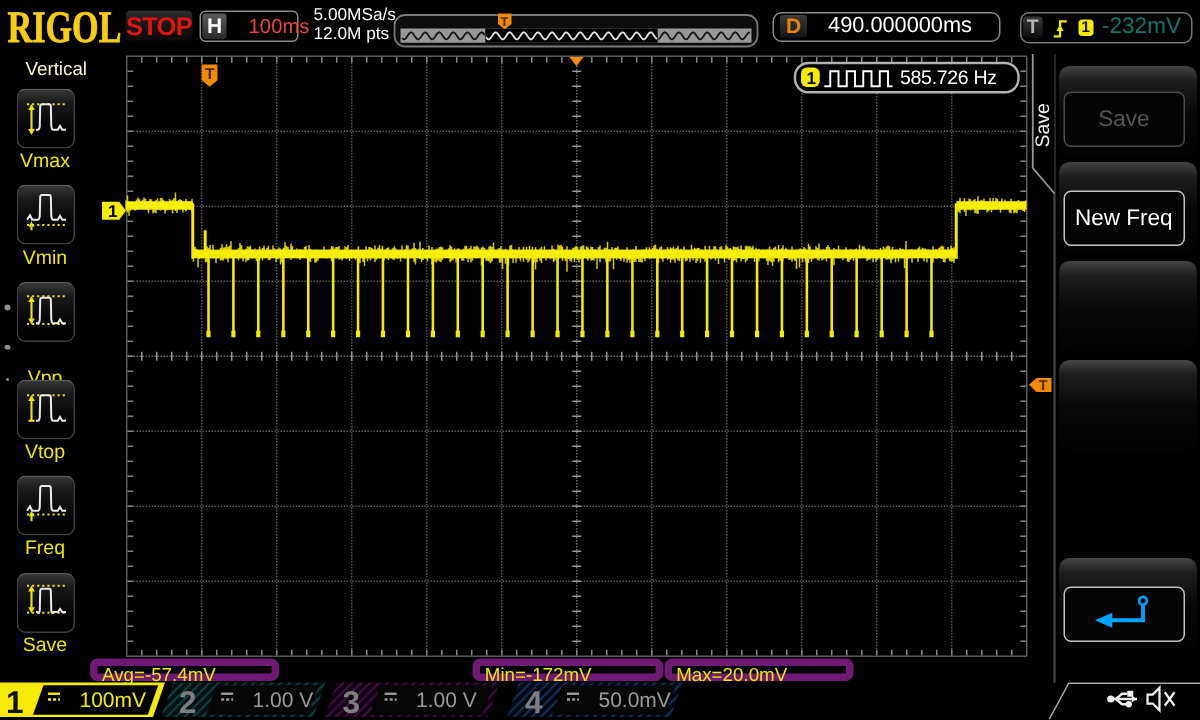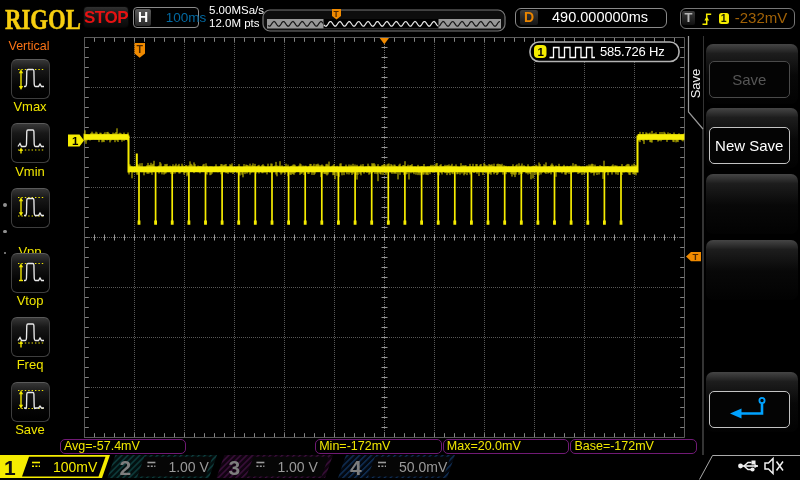--- a/index.html
+++ b/index.html
@@ -1,38 +1,38 @@
 <!DOCTYPE html>
 <html><head><meta charset="utf-8"><style>
 *{margin:0;padding:0;box-sizing:border-box}
 html,body{width:800px;height:480px;background:#000;overflow:hidden;font-family:"Liberation Sans",sans-serif}
 #root{position:relative;width:800px;height:480px;background:#000}
 .abs{position:absolute}
 #logo{left:5px;top:1.5px;font-family:"Liberation Serif",serif;font-weight:bold;font-size:30px;color:#f7ce10;-webkit-text-stroke:0.5px #f7ce10;transform:scaleX(0.76);transform-origin:0 0}
 #stop{left:83px;top:6px;width:46px;height:22px;border-radius:4px;background:linear-gradient(180deg,#303030,#171717 45%,#090909);border:1px solid #050505;color:#e51212;font-weight:bold;font-size:17px;text-align:center;line-height:21px;letter-spacing:-0.5px}
 #hblk{left:133px;top:7px;width:66px;height:21px;border:1px solid #8a8a8a;border-radius:4px;background:#000}
 #hblk .h{position:absolute;left:1px;top:1px;width:16px;height:17px;background:linear-gradient(180deg,#5c5c5c,#2a2a2a);color:#fff;font-weight:bold;font-size:14px;text-align:center;line-height:17px;border-radius:2px}
-#hblk .v{position:absolute;left:17px;top:1px;width:70px;height:17px;color:#0369a1;font-size:13.5px;text-align:center;line-height:17.5px}
+#hblk .v{position:absolute;left:17px;top:1px;width:70px;height:17px;color:#ef4444;font-size:13.5px;text-align:center;line-height:17.5px}
 #srate{left:209px;top:4px;color:#fff;font-size:11.5px;line-height:12.5px}
 #dbox{left:515px;top:8px;width:152px;height:20px;border:1.6px solid #8a8a8a;border-radius:6px;background:#000}
 #dbox .d{position:absolute;left:4px;top:1px;width:18px;height:14.5px;background:linear-gradient(180deg,#3c3c3c,#141414);color:#e88400;font-weight:bold;font-size:14px;text-align:center;line-height:15px;border-radius:2px}
 #dbox .v{position:absolute;left:24px;top:0;width:120px;height:17px;color:#fff;font-size:14.5px;text-align:center;line-height:17px}
 #tbox{left:680px;top:7.5px;width:115px;height:21px;border:1.6px solid #777;border-radius:6px;background:#000}
 #tbox .t{position:absolute;left:1px;top:2px;width:13px;height:14px;background:linear-gradient(180deg,#3a3a3a,#101010);color:#b4b4b4;font-weight:bold;font-size:13px;text-align:center;line-height:14px;border-radius:2px}
 #tbox .one{position:absolute;left:37.5px;top:4.5px;width:10.5px;height:11px;background:#f5ec00;border-radius:2.5px;color:#1a1a00;font-weight:bold;font-size:10.5px;text-align:center;line-height:11px}
-#tbox .val{position:absolute;left:50px;top:0;width:60px;height:18px;color:#a16207;font-size:15px;text-align:center;line-height:18.5px}
-#vertical{left:0;top:39px;width:58px;text-align:center;color:#f97316;font-size:12.5px}
+#tbox .val{position:absolute;left:50px;top:0;width:60px;height:18px;color:#0f766e;font-size:15px;text-align:center;line-height:18.5px}
+#vertical{left:0;top:39px;width:58px;text-align:right;color:#fef9c3;font-size:12.5px}
 .sbtn{position:absolute;left:11px;width:39px;height:40px;border-radius:6px;box-sizing:border-box;border:1px solid #3e3e3e;border-top-color:#5a5a5a;background:linear-gradient(180deg,#373737,#181818 24%,#050505 66%,#000)}
 .slab{position:absolute;left:0;width:60px;text-align:center;color:#f0e600;font-size:13px}
 .dot{position:absolute;border-radius:50%;background:#909090}
 .kblk{position:absolute;left:706px;width:92px;height:60px;border-radius:7px;background:linear-gradient(180deg,#454545,#1d1d1d 16%,#080808 52%,#020202)}
 .kbtn{position:absolute;left:708.5px;width:81.5px;height:37px;border-radius:5px;background:#040404;font-size:15px;text-align:center;line-height:35px}
 .kbtn.en{border:1.6px solid #c3c3c3;color:#fff}
 .kbtn.dis{border:1.6px solid #4a4a4a;color:#565656}
-.mcell{position:absolute;top:438.5px;width:126.4px;height:15.5px;border:1px solid #701a75;border-radius:5px;background:#000;color:#f0e600;font-size:12.5px;line-height:13.5px;padding-left:3px}
+.mcell{position:absolute;top:438.5px;width:126.4px;height:15.5px;border:5px solid #701a75;border-radius:5px;background:#000;color:#f0e600;font-size:12.5px;line-height:13.5px;padding-left:3px}
 </style></head><body>
 <div id="root">
 <div class="abs" id="logo">RIGOL</div>
 <div class="abs" id="stop">STOP</div>
 <div class="abs" id="hblk">
       <span class="h">H</span>
       <span class="v">100ms</span>
     </div>
 <div class="abs" id="srate">5.00MSa/s<br>12.0M pts</div>
 <svg style="position:absolute;left:0;top:0" width="800" height="34" viewBox="0 0 800 34">
@@ -147,33 +147,32 @@
       <path d="M549.5 57.5h4v-10h5.5v10h5.5v-10h5.5v10h5.5v-10h5.5v10h5.5v-10h5.5v10h3" stroke="#fff" stroke-width="1.3" fill="none"></path>
       <text x="600" y="56" font-size="13" letter-spacing="-0.2" fill="#fff">585.726 Hz</text>
       <line x1="703" y1="36" x2="703" y2="455" stroke="#4a4a4a" stroke-width="1.4"></line>
       <polygon points="688.5,36 703,36 703,129 688.5,112" fill="#000"></polygon>
       <path d="M688.5 36V112L703 129" stroke="#989898" stroke-width="1.2" fill="none"></path>
       <text x="700" y="84" font-size="13" fill="#f2f2f2" transform="rotate(-90 699.5 84)" text-anchor="middle">Save</text>
     </svg>
     <div class="kblk" style="top:44px"></div>
     <div class="kbtn dis" style="top:61px">Save</div>
     <div class="kblk" style="top:108px"></div>
-    <div class="kbtn en" style="top:127px">New Save</div>
+    <div class="kbtn en" style="top:127px">New Freq</div>
     <div class="kblk" style="top:174px"></div>
     <div class="kblk" style="top:240px"></div>
     <div class="kblk" style="top:372px"></div>
     <div class="kbtn en" style="top:391px"><svg width="81" height="37" viewBox="0 0 81 37">
         <circle cx="52" cy="8.5" r="2.6" fill="none" stroke="#00a2ff" stroke-width="1.8"></circle>
         <path d="M52 11.2V21.5H30" fill="none" stroke="#00a2ff" stroke-width="2.6"></path>
         <path d="M31.5 16.5 L20 21.5 L31.5 26.5z" fill="#00a2ff"></path>
       </svg></div>
     <div class="mcell" style="left:60.0px">Avg=-57.4mV</div>
     <div class="mcell" style="left:315.2px">Min=-172mV</div>
     <div class="mcell" style="left:442.8px">Max=20.0mV</div>
-    <div class="mcell" style="left:570.4px">Base=-172mV</div>
     <svg style="position:absolute;left:0;top:0" width="800" height="480" viewBox="0 0 800 480">
       <defs>
 <pattern id="hc" width="4.2" height="4.2" patternTransform="rotate(45)" patternUnits="userSpaceOnUse">
           <rect width="4.2" height="4.2" fill="#031010"></rect>
           <rect width="1.4" height="4.2" fill="#0e4040"></rect>
         </pattern>
 <pattern id="hm" width="4.2" height="4.2" patternTransform="rotate(45)" patternUnits="userSpaceOnUse">
           <rect width="4.2" height="4.2" fill="#100310"></rect>
           <rect width="1.4" height="4.2" fill="#3c103c"></rect>
         </pattern>

